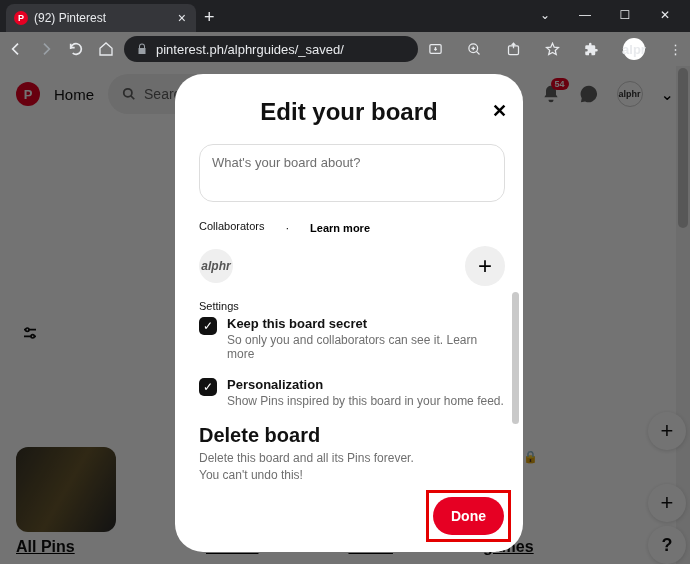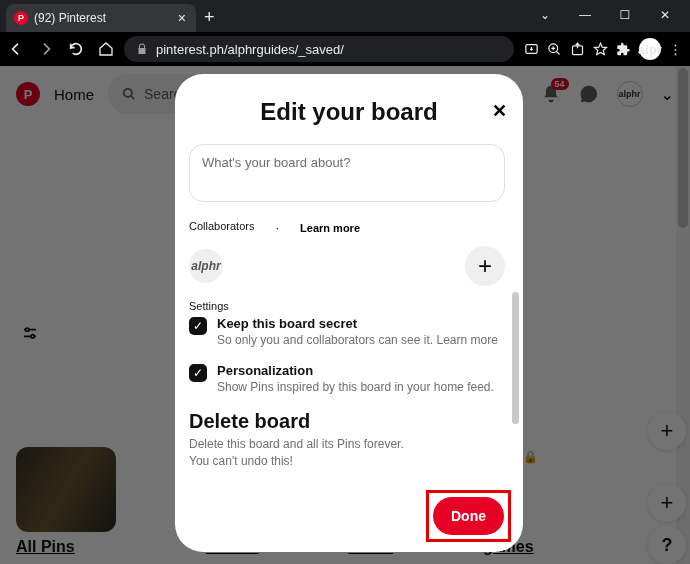--- a/index.html
+++ b/index.html
@@ -9,26 +9,26 @@
 .browser-chrome { background: #202124; }
 .tab-strip { height: 32px; display: flex; align-items: flex-end; padding-left: 6px; }
 .tab { background: #35363a; height: 28px; border-radius: 8px 8px 0 0; display: flex; align-items: center; padding: 0 8px; gap: 6px; width: 190px; }
 .tab-favicon { width: 14px; height: 14px; background: #e60023; border-radius: 50%; display:flex; align-items:center; justify-content:center; color:#fff; font-size:9px; font-weight:bold;}
 .tab-title { color: #e8eaed; font-size: 12px; flex: 1; overflow: hidden; white-space: nowrap; }
 .tab-close { color: #e8eaed; font-size: 14px; cursor: pointer; padding: 0 2px;}
 .new-tab { color: #e8eaed; font-size: 18px; padding: 4px 8px; cursor: pointer; }
 .window-controls { position: absolute; right: 6px; top: 2px; display: flex; gap: 2px; }
 .window-controls div { width: 38px; height: 26px; color: #e8eaed; display:flex; align-items:center; justify-content:center; cursor:pointer; font-size: 12px;}
 
-.toolbar { height: 34px; background: #000000; display: flex; align-items: center; padding: 0 8px; gap: 10px; }
+.toolbar { height: 34px; background: #737373; display: flex; align-items: center; padding: 0 8px; gap: 10px; }
 .nav-icons { display:flex; gap:14px; align-items:center; }
 .nav-icons span { color: #e8eaed; cursor:pointer; font-size: 15px; display:flex;}
 .address-bar { flex: 1; height: 26px; background: #202124; border-radius: 20px; display: flex; align-items: center; padding: 0 12px; color: #9aa0a6; font-size: 13px; gap:8px;}
 .address-bar .url { color: #e8eaed; }
-.right-icons { display:flex; gap:8px; align-items:center;justify-content:center; }
+.right-icons { display:flex; gap:24px; align-items:center;justify-content:center; }
 .right-icons span { color: #e8eaed; cursor:pointer; font-size: 13px;}
 .avatar-small { width: 22px; height: 22px; background: #fff; border-radius: 50%; display:flex; align-items:center; justify-content:center; font-size:9px; font-weight:bold; color:#333; }
 
 
 .page { position: relative; width: 690px; height: 498px; background: #fff; }
 .dim-overlay { position:absolute; inset:0; background: rgba(0,0,0,0.55); z-index: 5; }
 
 .pinterest-header { height: 56px; display:flex; align-items:center; padding: 0 16px; gap:14px; }
 .pin-logo { width:24px; height:24px; background:#e60023; border-radius:50%; display:flex; align-items:center; justify-content:center; color:#fff; font-weight:bold; font-size:13px;}
 .home-link { font-weight:400; font-size:15px; color:#111;}
@@ -55,21 +55,21 @@
 .lock-sm { position:absolute; font-size:12px; color:#5f5f5f;}
 
 .page-scroll { position:absolute; right:0; top:0; bottom:0; width:14px; background:#f1f1f1;}
 .page-scroll-thumb { position:absolute; left:2px; right:2px; top:2px; height:160px; background:#c1c1c1; border-radius:5px;}
 
 
 .modal { position:absolute; left:175px; top:8px; width:348px; height:478px; background:#fff; border-radius:28px; z-index:10; display:flex; flex-direction:column; overflow:hidden;}
 .modal-header { padding: 24px 4px 10px; text-align:center; position:relative;}
 .modal-title { font-size:24px; font-weight:700; color:#111;}
 .modal-close { position:absolute; right:16px; top:26px; cursor:pointer; font-size:18px; font-weight:bold;}
-.modal-body { flex:1; overflow:hidden; position:relative; padding: 8px 18px 0 14px;}
+.modal-body { flex:1; overflow:hidden; position:relative; padding: 8px 18px 0 14px; margin-left: 10px;}
 .modal-scroll { position:absolute; right:4px; top:6px; bottom:60px; width:7px;}
 .modal-scroll-thumb { position:absolute; left:0; right:0; top:150px; bottom:0; background:#c9c9c9; border-radius:4px;}
 
 .desc-box { border:1px solid #ddd; border-radius:14px; padding:10px 12px; height:58px; color:#6f6f6f; font-size:13px; margin-bottom:18px;}
 .section-label { font-size:11px; color:#111; margin-bottom:4px;}
 .collab-row { display:flex; align-items:center; gap:21px; font-size:11px;}
 .collab-row .dot::before{content:" · ";}
 .collab-learn { font-weight:700; font-size:11px;}
 .collab-body { display:flex; align-items:center; justify-content:space-between; margin:10px 0 14px;}
 .collab-avatar { width:34px; height:34px; border-radius:50%; background:#efefef; display:flex; align-items:center; justify-content:center; font-size:12px; font-weight:600; color:#555; font-style:italic;}

